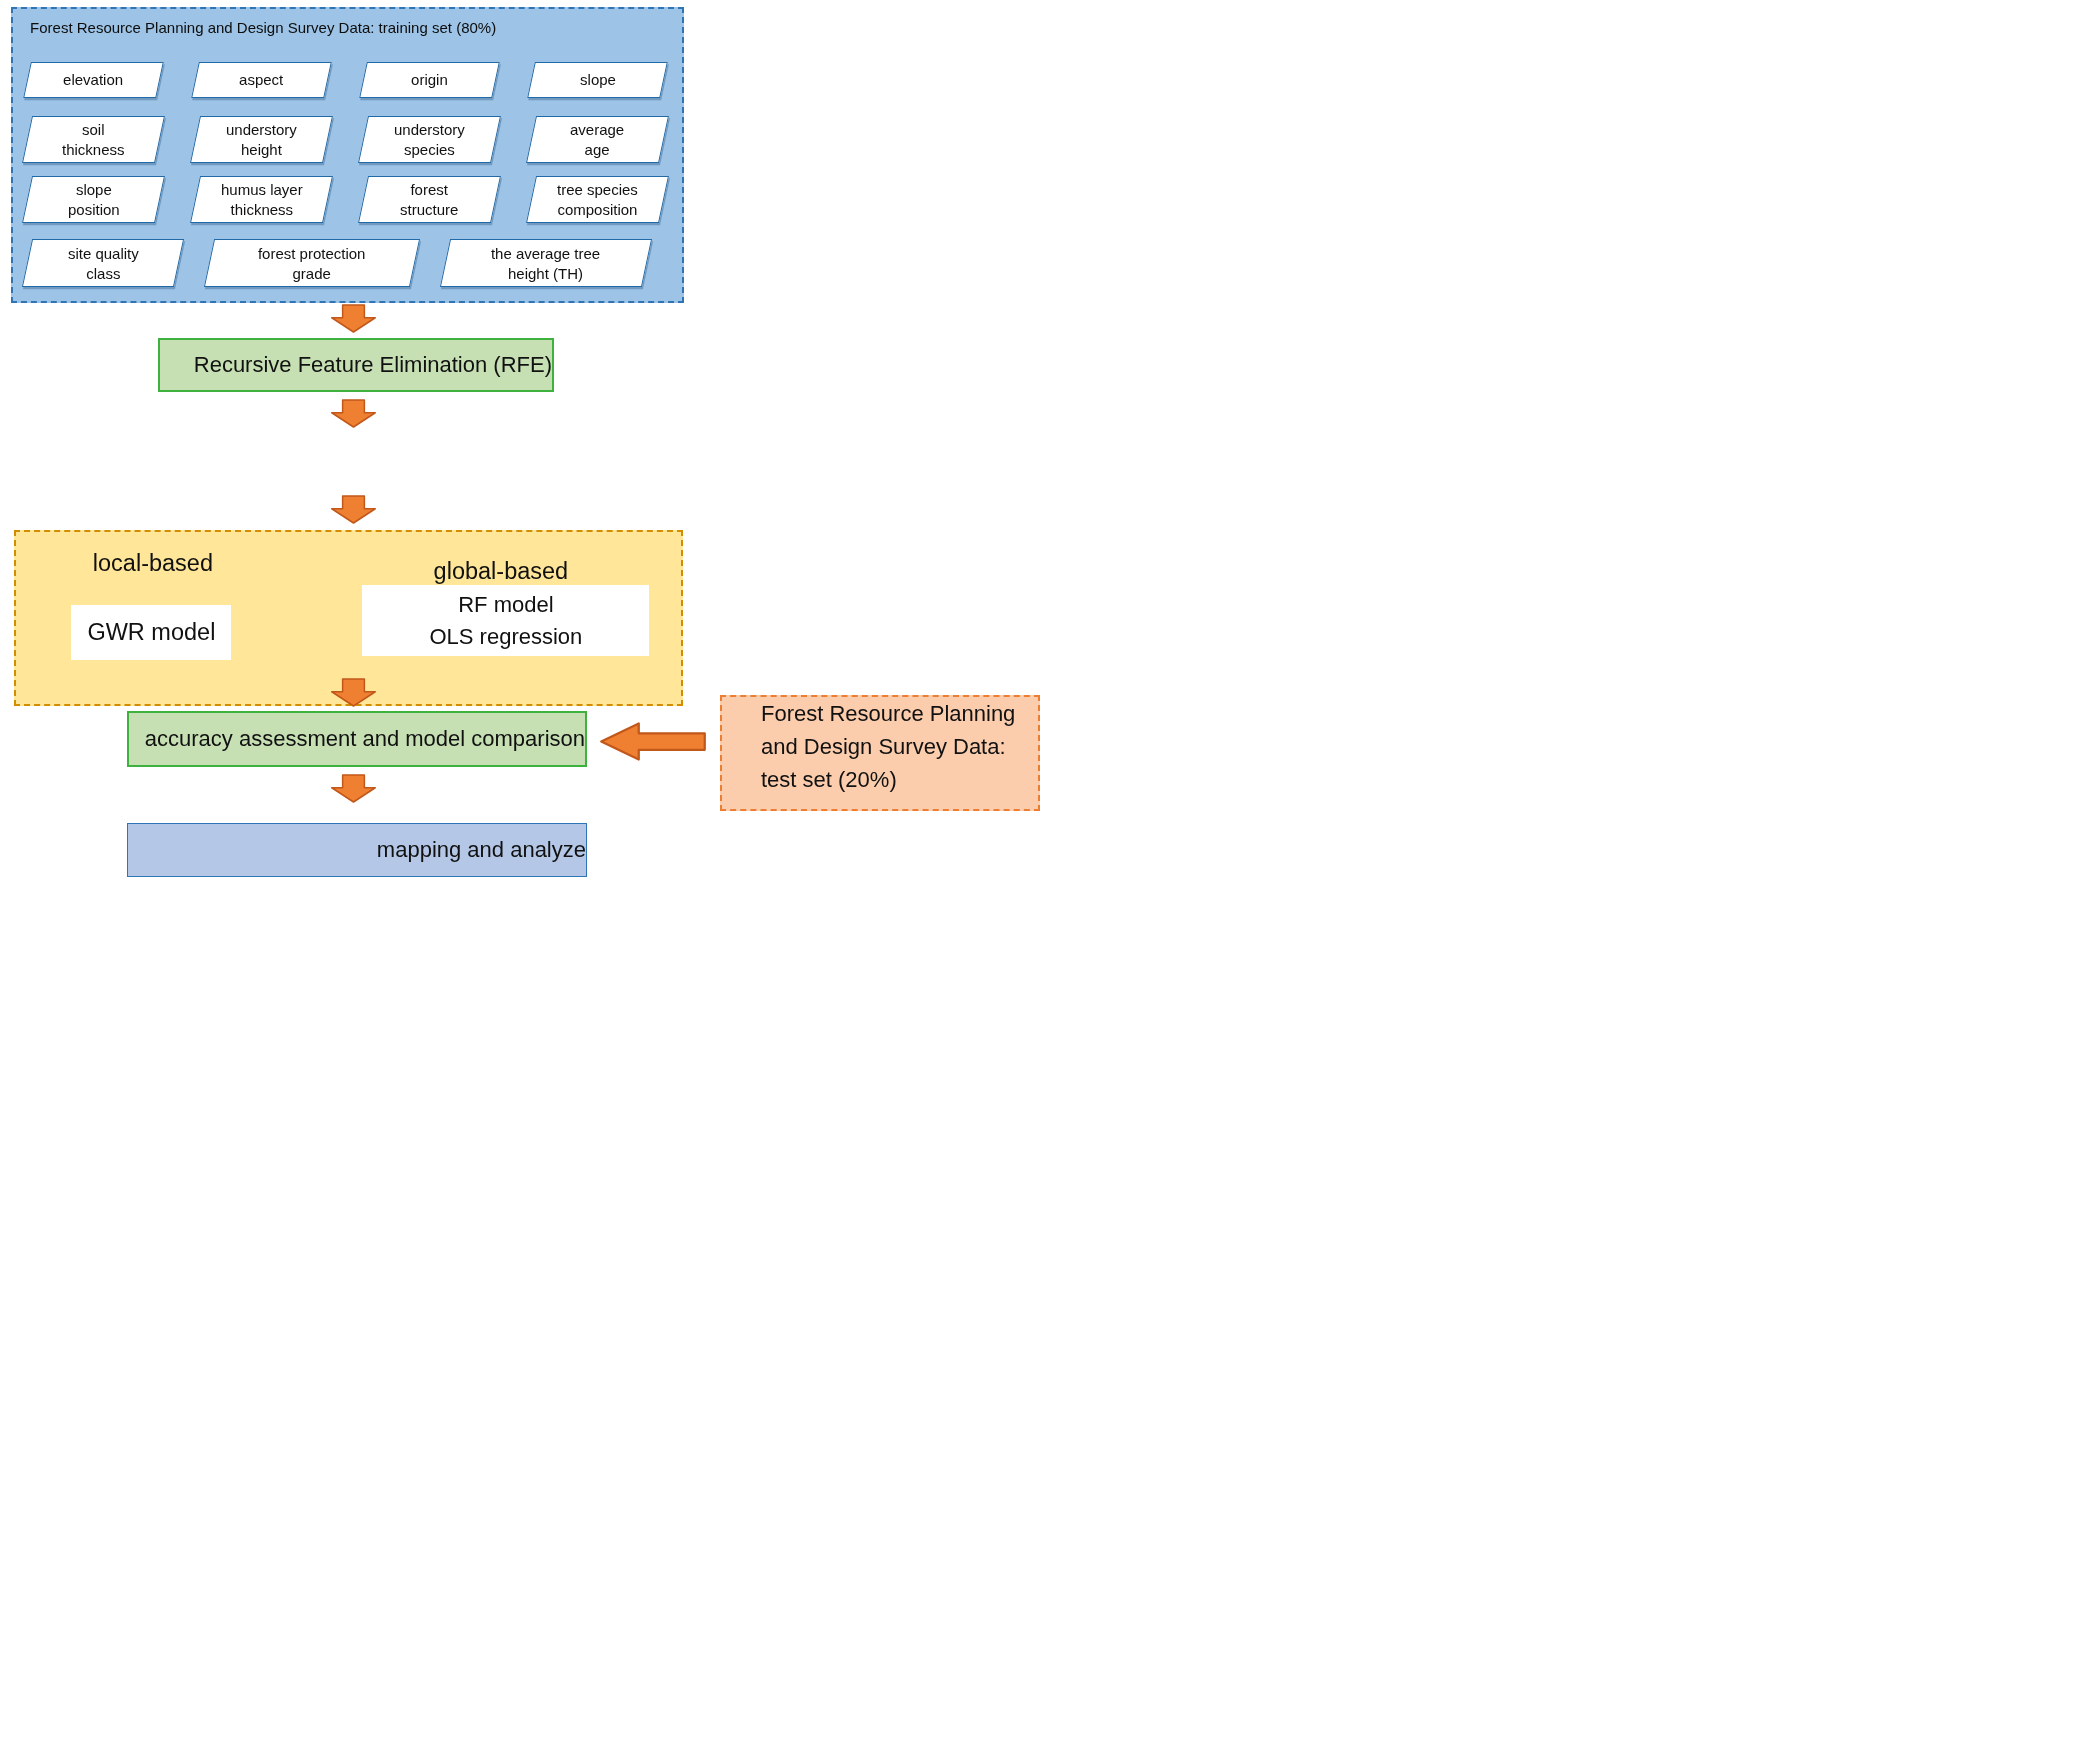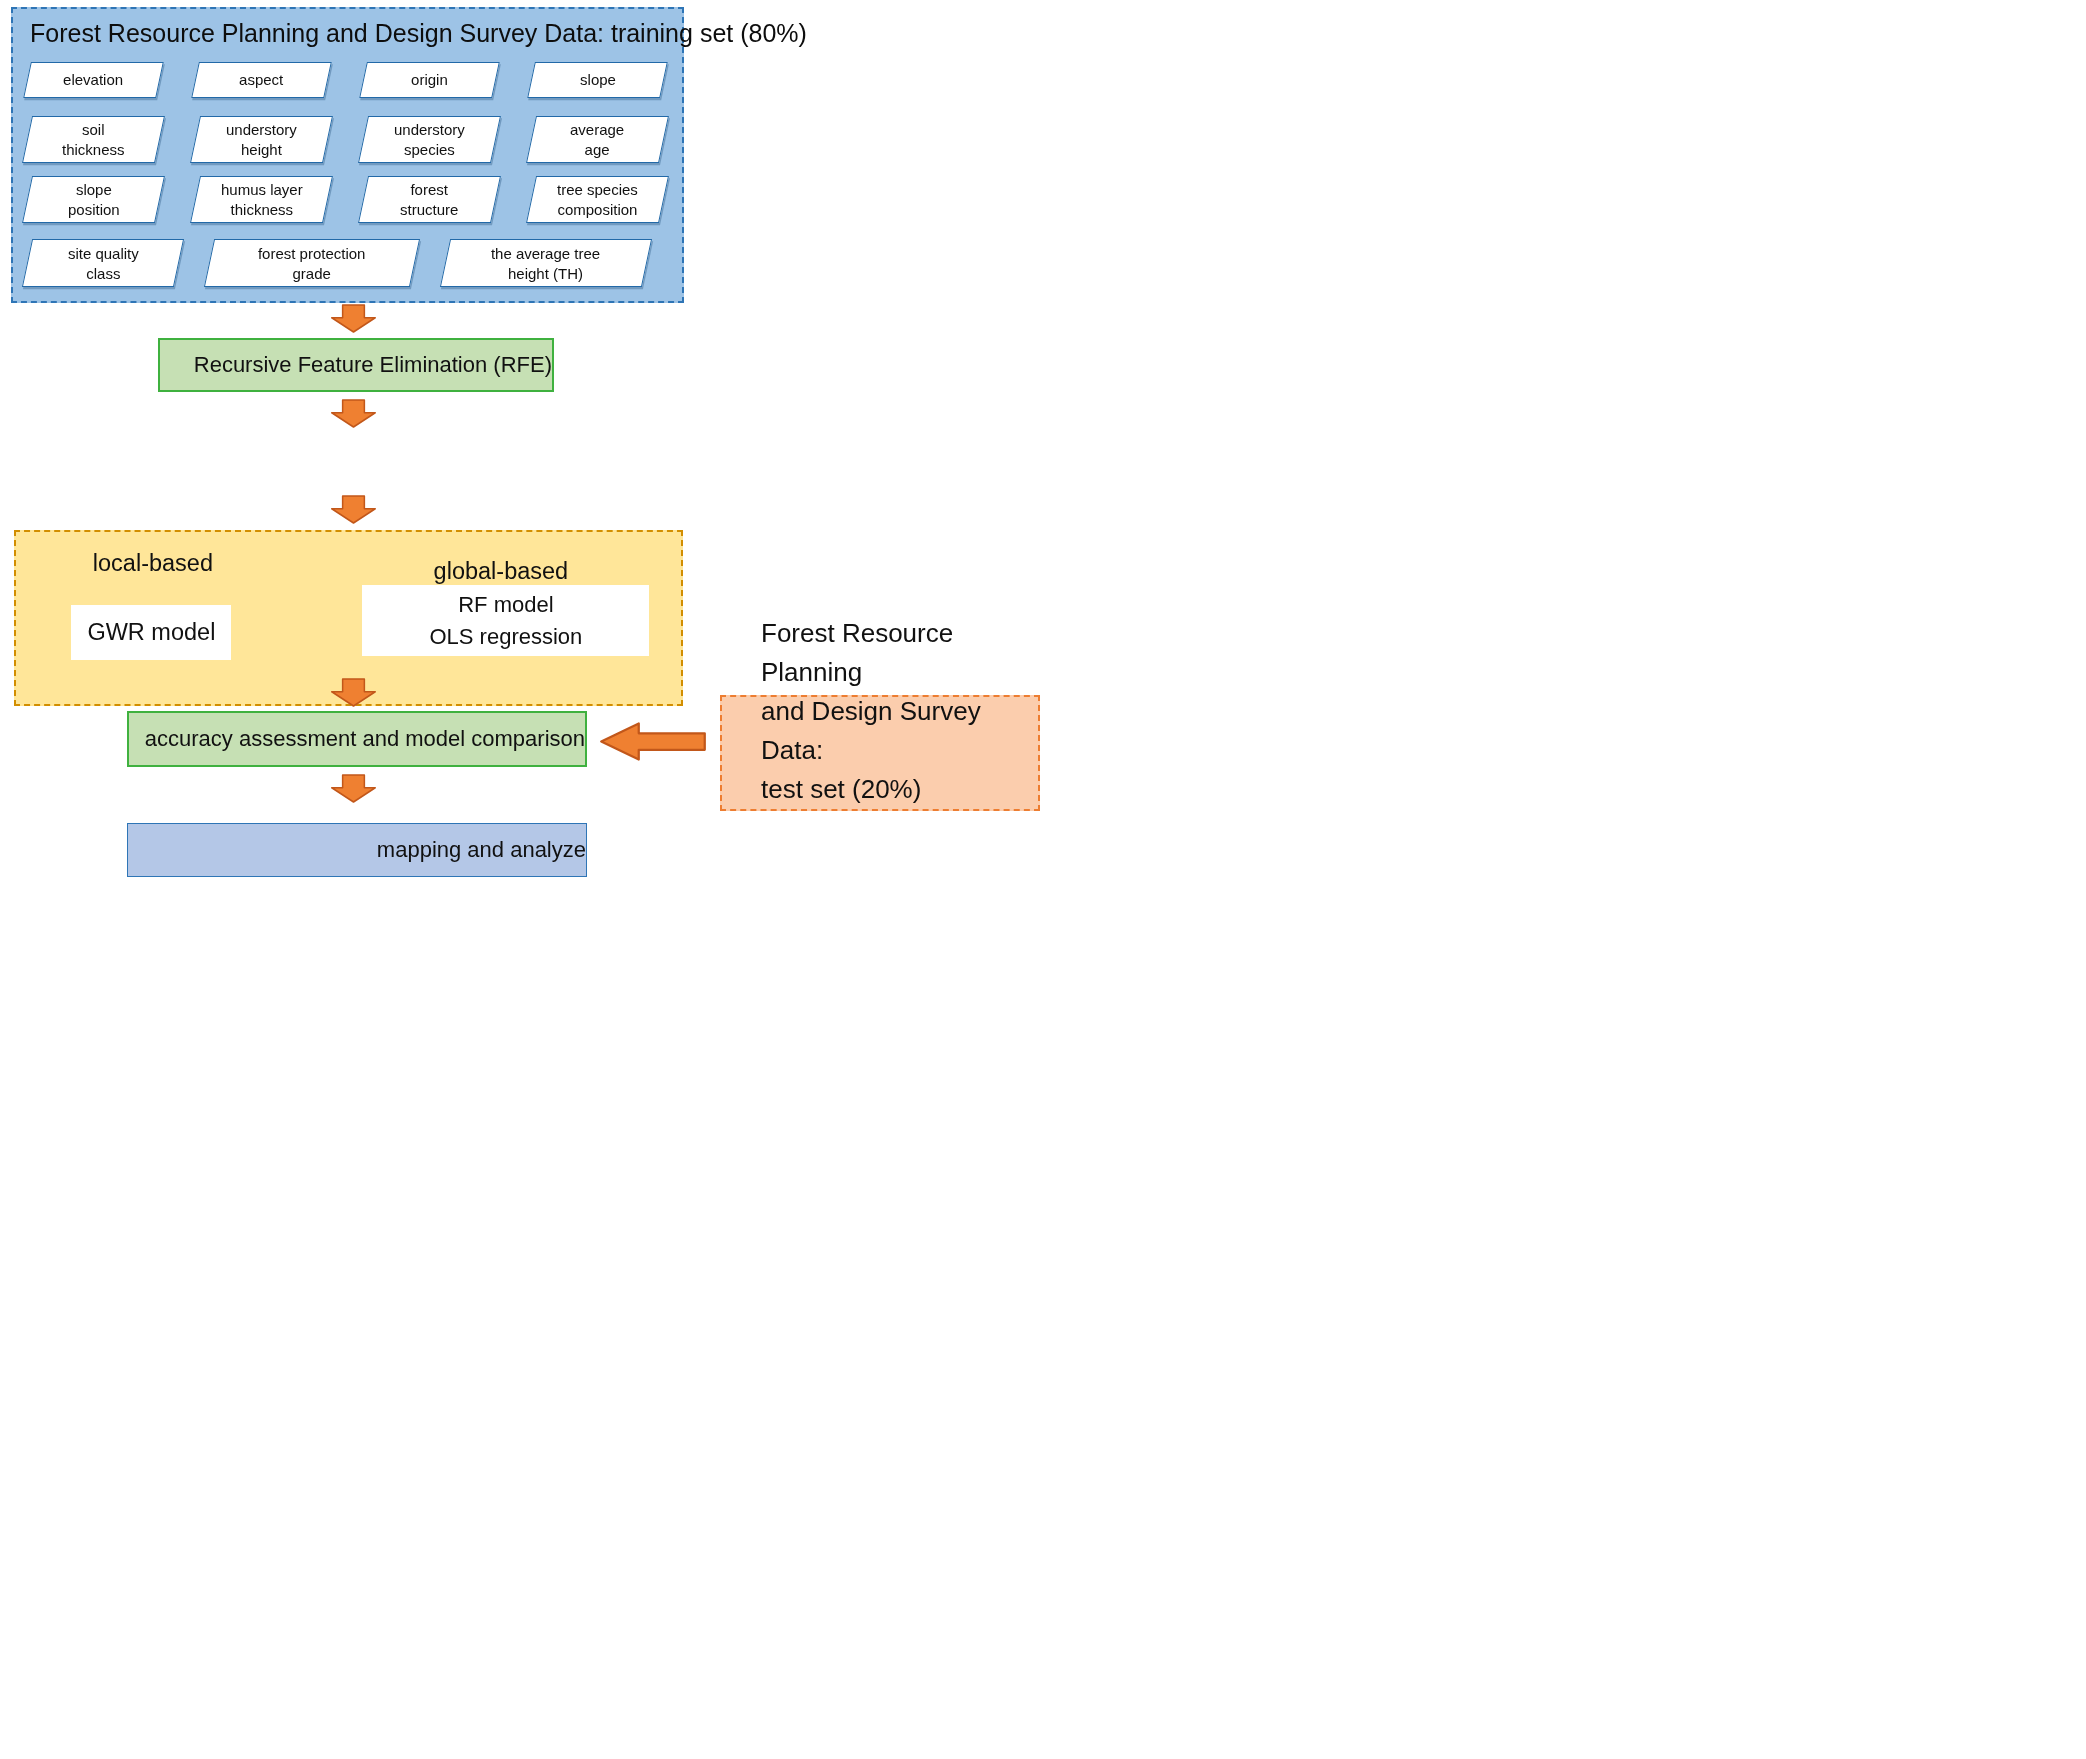--- a/index.html
+++ b/index.html
@@ -12,21 +12,21 @@
     overflow:hidden;
   }
 
   
   .panel-training{
     position:absolute;left:11.4px;top:6.8px;width:673px;height:296px;
     background:#9DC3E6;border:2.3px dashed #2E75B6;box-sizing:border-box;
   }
   .training-title{
     position:absolute;left:16.7px;top:10.6px;
-    font-size:25px;white-space:nowrap;color:#0d0d0d;
+    font-size:15px;white-space:nowrap;color:#0d0d0d;
   }
   .prow{position:absolute;left:13.6px;right:18px;display:flex;}
   .prow.r1{top:53px;height:36px;justify-content:space-between;}
   .prow.r2{top:107px;height:47px;justify-content:space-between;}
   .prow.r3{top:167px;height:47px;justify-content:space-between;}
   .prow.r4{top:230px;height:48px;gap:30px;}
   .pgram{
     background:#ffffff;border:1.5px solid #2269A8;
     transform:skewX(-12deg);
     box-shadow:1.5px 2.3px 0 rgba(31,78,121,0.35);
@@ -68,22 +68,22 @@
   .box-global-models{
     position:absolute;left:346px;top:53px;width:287px;height:71px;background:#ffffff;
     display:flex;flex-direction:column;align-items:center;justify-content:center;
     font-size:22px;line-height:1.45;text-align:center;
   }
 
   
   .panel-test{
     position:absolute;left:720px;top:695px;width:320px;height:116px;
     background:#FBCDAD;border:2.3px dashed #ED7D31;box-sizing:border-box;
-    display:flex;flex-direction:column;justify-content:flex-end;
-    padding-left:39px;font-size:26px;line-height:1.5;
+    display:flex;flex-direction:column;justify-content:flex-start;
+    padding-left:39px;font-size:22px;line-height:1.5;
   }
 
   
   .arr{position:absolute;}
   .arr-d1{left:331px;top:304px;}
   .arr-d2{left:331px;top:399px;}
   .arr-d3{left:331px;top:495px;}
   .arr-d4{left:331px;top:678px;}
   .arr-d5{left:331px;top:774px;}
   .arr-left{left:599px;top:722px;}

